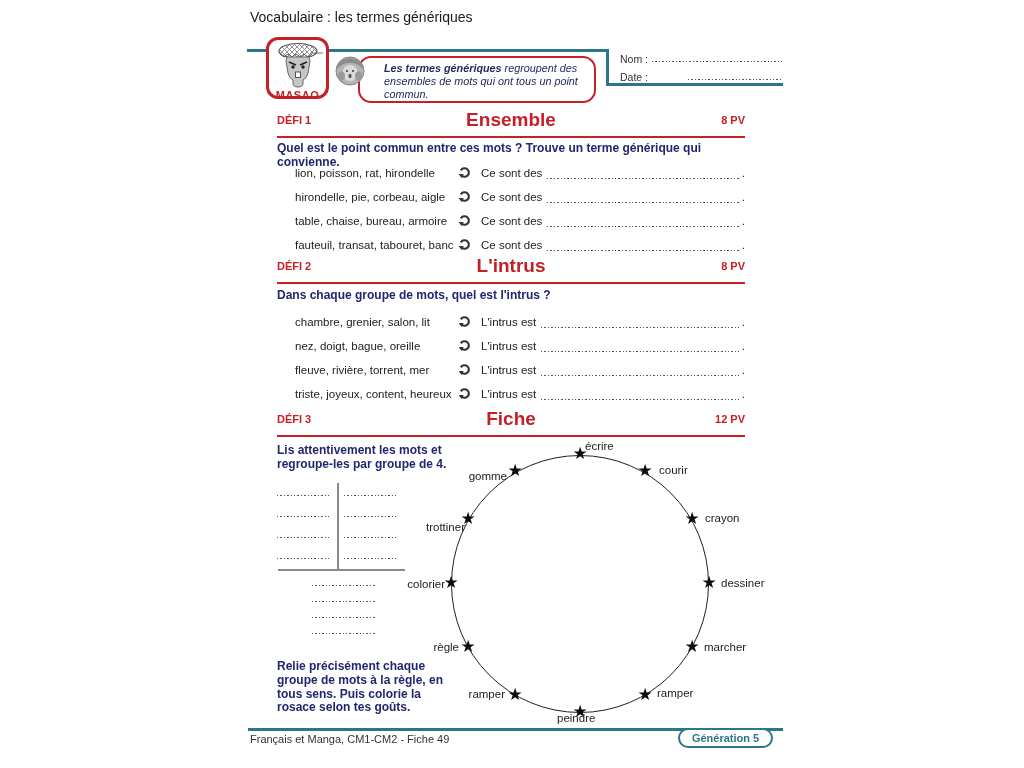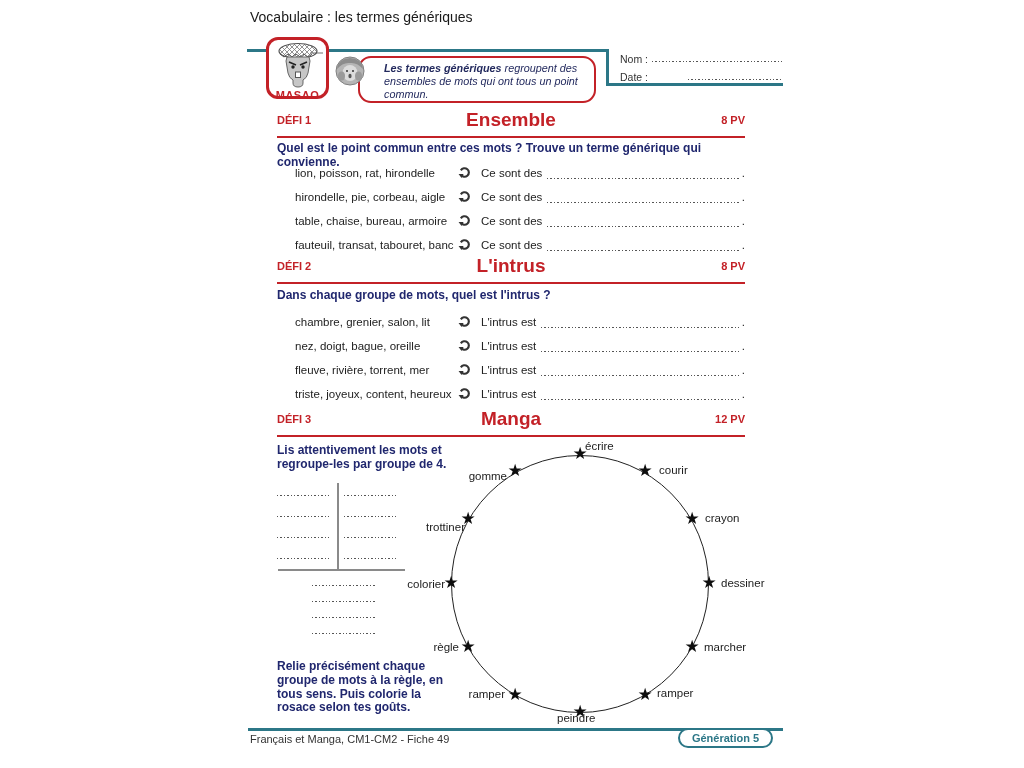--- a/index.html
+++ b/index.html
@@ -222,21 +222,21 @@
         <path d="M3.1 4.7 A4.6 4.6 0 1 1 3.1 9.3" fill="none" stroke="#333" stroke-width="2.3"></path>
         <polygon points="3.8,12.8 0.6,8.6 6.0,8.6" fill="#333"></polygon>
       </svg>
     <span class="prefix">L'intrus est</span>
     <span class="dots"></span>
     <span class="period">.</span>
   </div>
 
   <div class="abs defi-header" style="top:412px;">
     <span class="defi-tag">DÉFI 3</span>
-    <span class="defi-title">Manga</span>
+    <span class="defi-title">Fiche</span>
     <span class="defi-pv">12 PV</span>
   </div>
   <div class="abs instr" style="left:277px;top:444px;width:215px;">Lis attentivement les mots et regroupe-les par groupe de 4.</div>
 
   <div class="abs gray-line" style="left:337px;top:483px;width:2px;height:88px;"></div>
   <div class="abs dline" style="left:277px;top:494px;width:54px;"></div>
   <div class="abs dline" style="left:277px;top:515px;width:54px;"></div>
   <div class="abs dline" style="left:277px;top:536px;width:54px;"></div>
   <div class="abs dline" style="left:277px;top:557px;width:54px;"></div>
   <div class="abs dline" style="left:344px;top:494px;width:54px;"></div>

